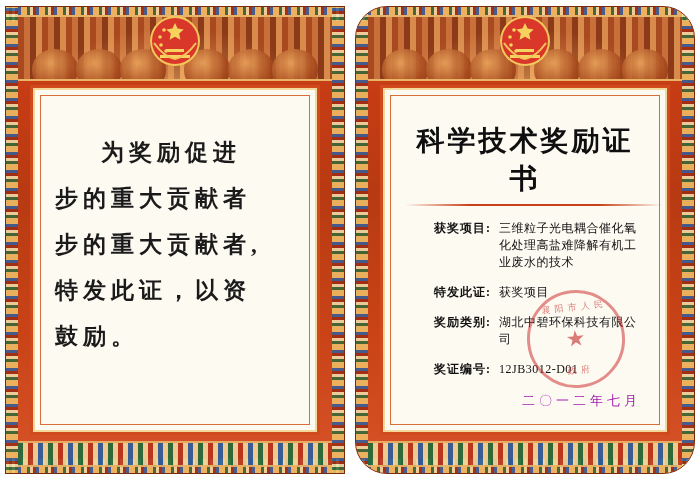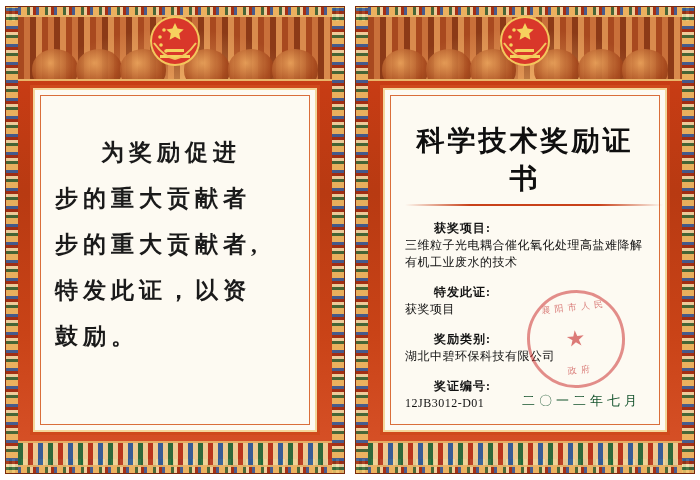--- a/index.html
+++ b/index.html
@@ -26,21 +26,21 @@
     top: 6px;
     width: 340px;
     height: 468px;
     box-sizing: border-box;
     background:
       linear-gradient(180deg, #d8491c 0%, #c63c14 18%, #b83a12 40%, #c94317 70%, #d9532a 100%);
     border: 1px solid #7a2a0c;
     overflow: hidden;
   }
   .cert-left { left: 5px; }
-  .cert-right { left: 355px; }
+  .cert-right { left: 355px; border-radius: 32px; }
 
   
   .band {
     position: absolute;
     left: 0;
     right: 0;
     height: 14px;
     background:
       repeating-linear-gradient(90deg,
         #f0c36a 0px, #f0c36a 3px,
@@ -161,21 +161,20 @@
     margin: 0 auto 14px auto;
     background: linear-gradient(90deg, rgba(200,60,20,0) 0%, #c8411a 25%, #c8411a 75%, rgba(200,60,20,0) 100%);
   }
 
   .field {
     display: flex;
     align-items: flex-start;
     margin: 0 0 13px 0;
     font-size: 12px;
     color: #111;
-    flex-direction: column;
   }
   .field-label {
     width: 86px;
     min-width: 86px;
     text-align: right;
     font-weight: 700;
     letter-spacing: 1px;
     padding-right: 8px;
     line-height: 17px;
   }
@@ -184,21 +183,21 @@
     line-height: 17px;
     letter-spacing: .5px;
   }
 
   .date-line {
     position: absolute;
     right: 18px;
     bottom: 14px;
     font-size: 13px;
     letter-spacing: 4px;
-    color: #14532d;
+    color: #a21caf;
   }
 
   
   .seal {
     position: absolute;
     right: 34px;
     bottom: 36px;
     width: 92px;
     height: 92px;
     border-radius: 50%;

